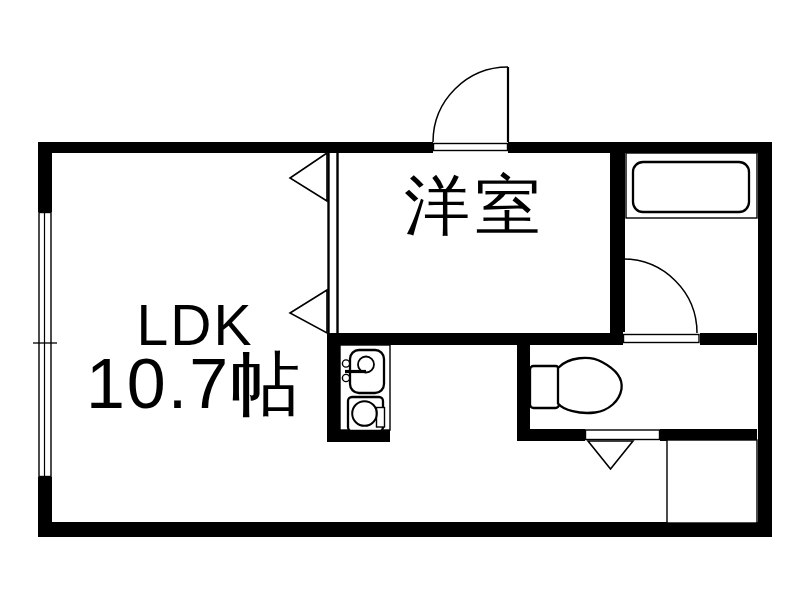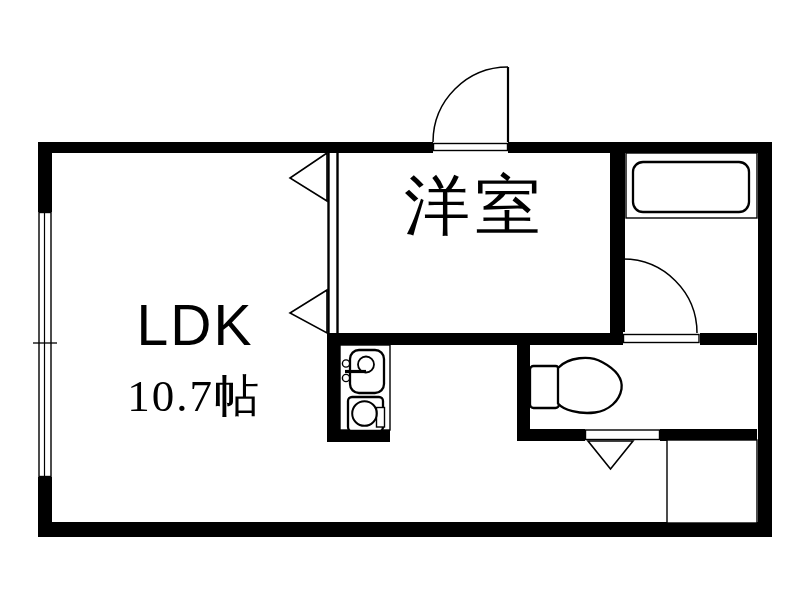--- a/index.html
+++ b/index.html
@@ -111,21 +111,21 @@
     <g>
       <rect class="thick" x="530" y="366" width="29" height="42" rx="3.5" stroke-width="2.1"></rect>
       <path class="thick" stroke-width="2" d="M558,368 C568,357 590,355 602,362 C616,369.5 623,379 621.5,389
                C619.5,401 609,410.5 595,412.5 C579,414.5 563.5,410 558,403.5 Z"></path>
     </g>
 
     <rect class="thin" x="667" y="440" width="90" height="83" stroke-width="1.3"></rect>
   </svg>
 
   <div class="room-label" style="left:195px; top:325px; font-size:57px;">LDK</div>
-  <div class="room-label" style="left:194px; top:396px; font-size:45px;font-family:Liberation Serif, serif;">10.7帖</div>
+  <div class="room-label" style="left:194px; top:384px; font-size:70px;">10.7帖</div>
 
   <div class="room-label" style="left:475px; top:205px; font-size:66px; letter-spacing:5px;">洋室</div>
 
   <div class="room-label" style="left:692px; top:241px; font-size:42px; letter-spacing:4px;"></div>
 
   <div class="room-label" style="left:642px; top:387px; font-size:40px; letter-spacing:0;"></div>
 
   <div class="room-label" style="left:714px; top:485px; font-size:46px; letter-spacing:1px;"></div>
 </div>
 

